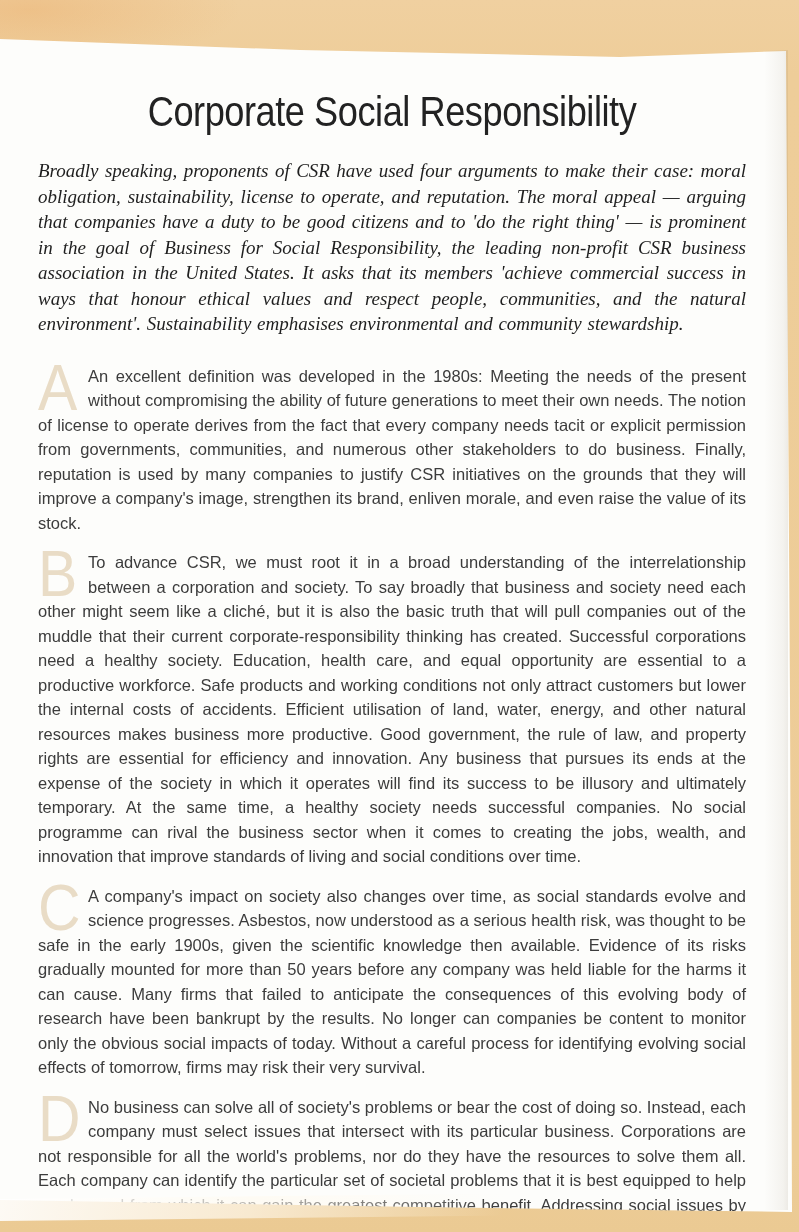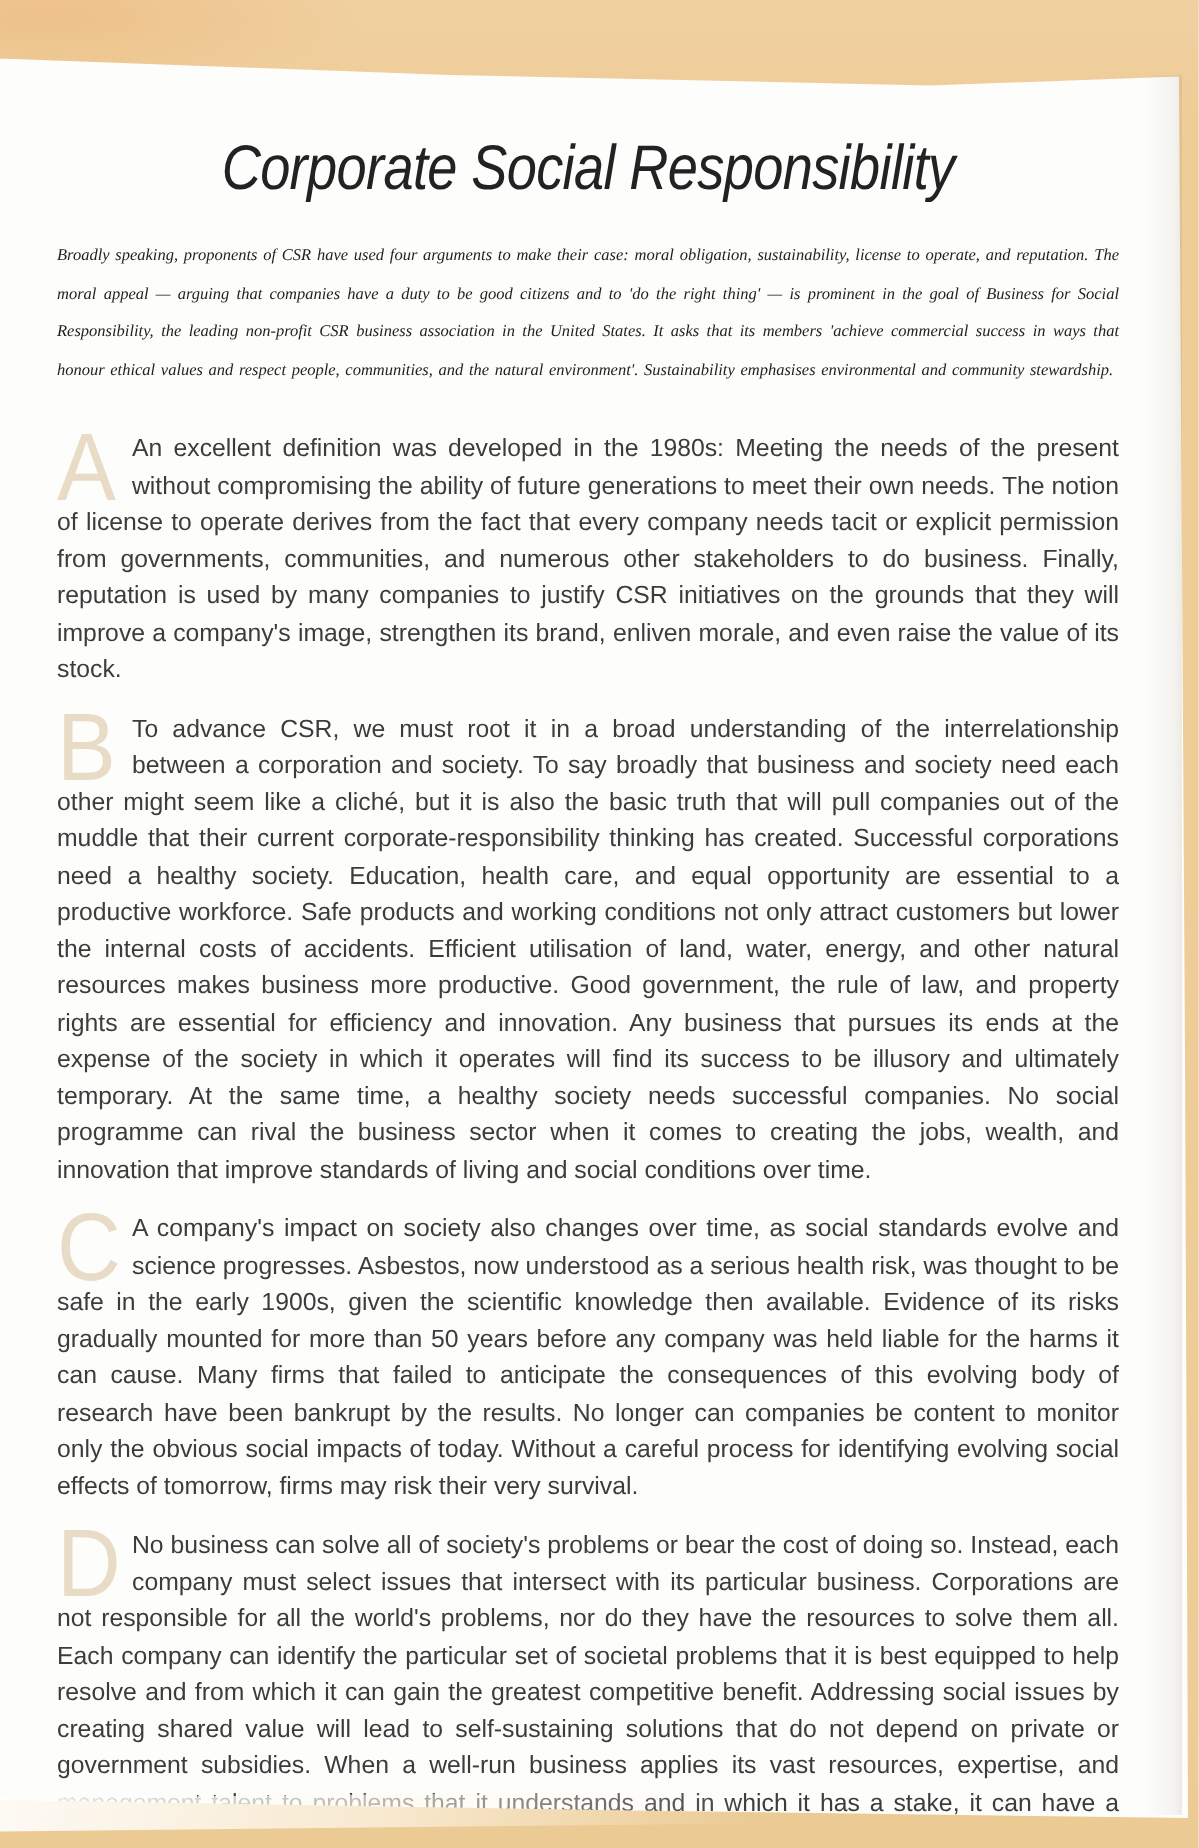--- a/index.html
+++ b/index.html
@@ -32,37 +32,37 @@
   
   .bottom-streak {
     position: absolute; left: 0; top: 1196px; width: 560px; height: 22px;
     background: linear-gradient(100deg, rgba(255,255,255,0.9) 0%, rgba(255,250,240,0.65) 45%, rgba(255,250,240,0) 90%);
     transform: skewY(-0.6deg);
     pointer-events: none;
   }
   .content {
     position: absolute; left: 38px; top: 0; width: 708px;
   }
-  .title-wrap { padding-top: 88px; text-align: center; font-style: italic; }
+  .title-wrap { padding-top: 88px; text-align: center; }
   .doc-title {
     margin: 0;
     display: inline-block;
     font-size: 42px;
     font-weight: normal;
     color: #222;
     letter-spacing: -0.5px;
     transform: scaleX(0.86);
     transform-origin: center;
     white-space: nowrap;
   }
   .intro {
     margin: 22px 0 0 0;
     font-family: "Liberation Serif", serif;
     font-style: italic;
-    font-size: 11px;
+    font-size: 19px;
     line-height: 25.5px;
     text-align: justify;
     color: #1f1f1f;
     word-spacing: 1px;
   }
   .body-para {
     margin: 0;
     font-size: 16.5px;
     line-height: 24.5px;
     text-align: justify;

